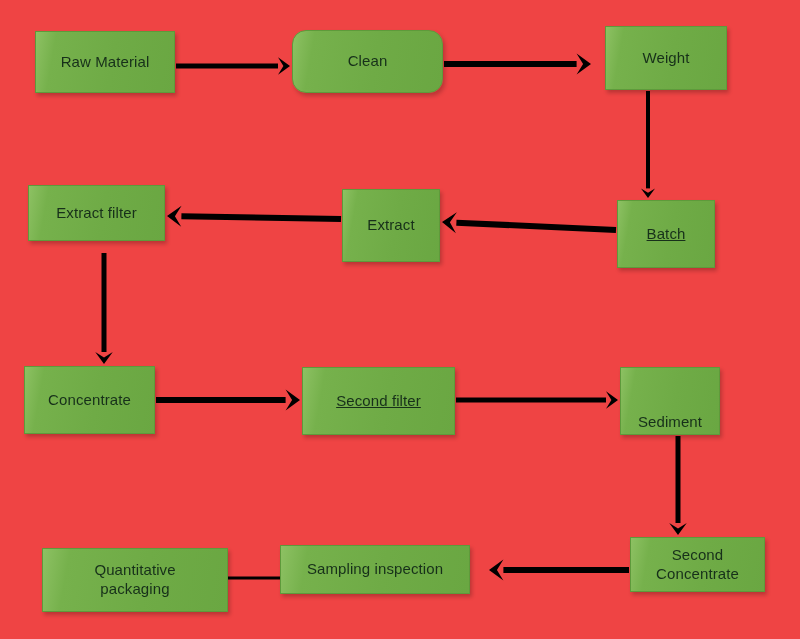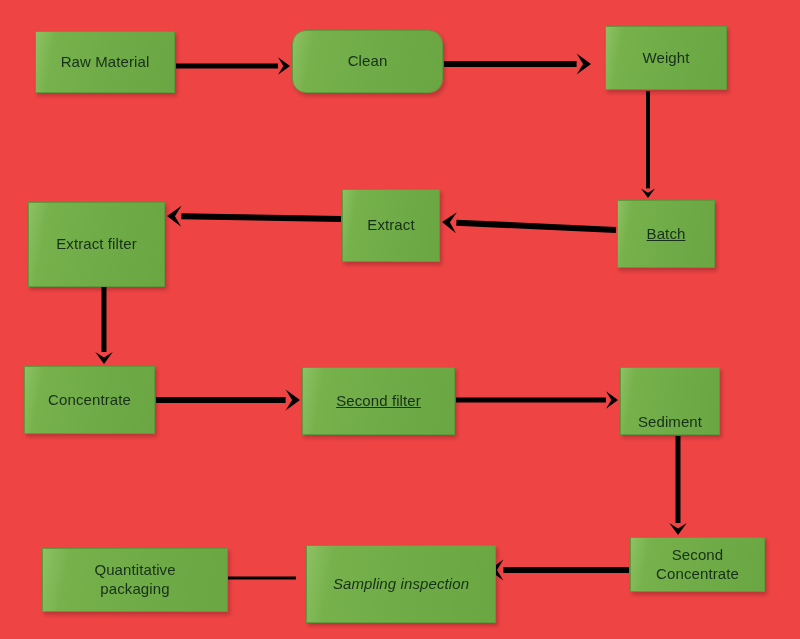--- a/index.html
+++ b/index.html
@@ -99,24 +99,24 @@
         <polygon points="202.00,578.00 211.00,572.00 206.95,578.00 211.00,584.00" fill="#000000"></polygon>
       </g>
     </svg>
 
   <div id="node-layer">
       <div class="node" style="left: 35px; top: 31px; width: 140px; height: 62px;"><span class="node-label">Raw Material</span></div>
       <div class="node" style="left: 292px; top: 30px; width: 151px; height: 63px; border-radius: 14px;"><span class="node-label">Clean</span></div>
       <div class="node" style="left: 593px; top: 26px; width: 122px; height: 64px; margin-left: 12px;"><span class="node-label">Weight</span></div>
       <div class="node" style="left: 617px; top: 200px; width: 98px; height: 68px; text-decoration: underline;"><span class="node-label">Batch</span></div>
       <div class="node" style="left: 342px; top: 189px; width: 98px; height: 73px;"><span class="node-label">Extract</span></div>
-      <div class="node" style="left: 28px; top: 185px; width: 137px; height: 85px; margin-top: 17px;"><span class="node-label">Extract filter</span></div>
+      <div class="node" style="left: 28px; top: 185px; width: 137px; height: 56px;"><span class="node-label">Extract filter</span></div>
       <div class="node" style="left: 24px; top: 366px; width: 131px; height: 68px;"><span class="node-label">Concentrate</span></div>
       <div class="node" style="left: 302px; top: 367px; width: 153px; height: 68px; text-decoration: underline;"><span class="node-label">Second filter</span></div>
       <div class="node" style="left: 620px; top: 367px; width: 100px; height: 68px; align-items: flex-end;"><span class="node-label">Sediment</span></div>
       <div class="node" style="left: 630px; top: 537px; width: 135px; height: 55px;"><span class="node-label">Second
 Concentrate</span></div>
-      <div class="node" style="left: 306px; top: 545px; width: 190px; height: 78px; font-style: italic;"><span class="node-label">Sampling inspection</span></div>
+      <div class="node" style="left: 280px; top: 545px; width: 190px; height: 49px;"><span class="node-label">Sampling inspection</span></div>
       <div class="node" style="left: 42px; top: 548px; width: 186px; height: 64px;"><span class="node-label">Quantitative
 packaging</span></div>
     </div>
 
 </div>
 
 </body></html>

